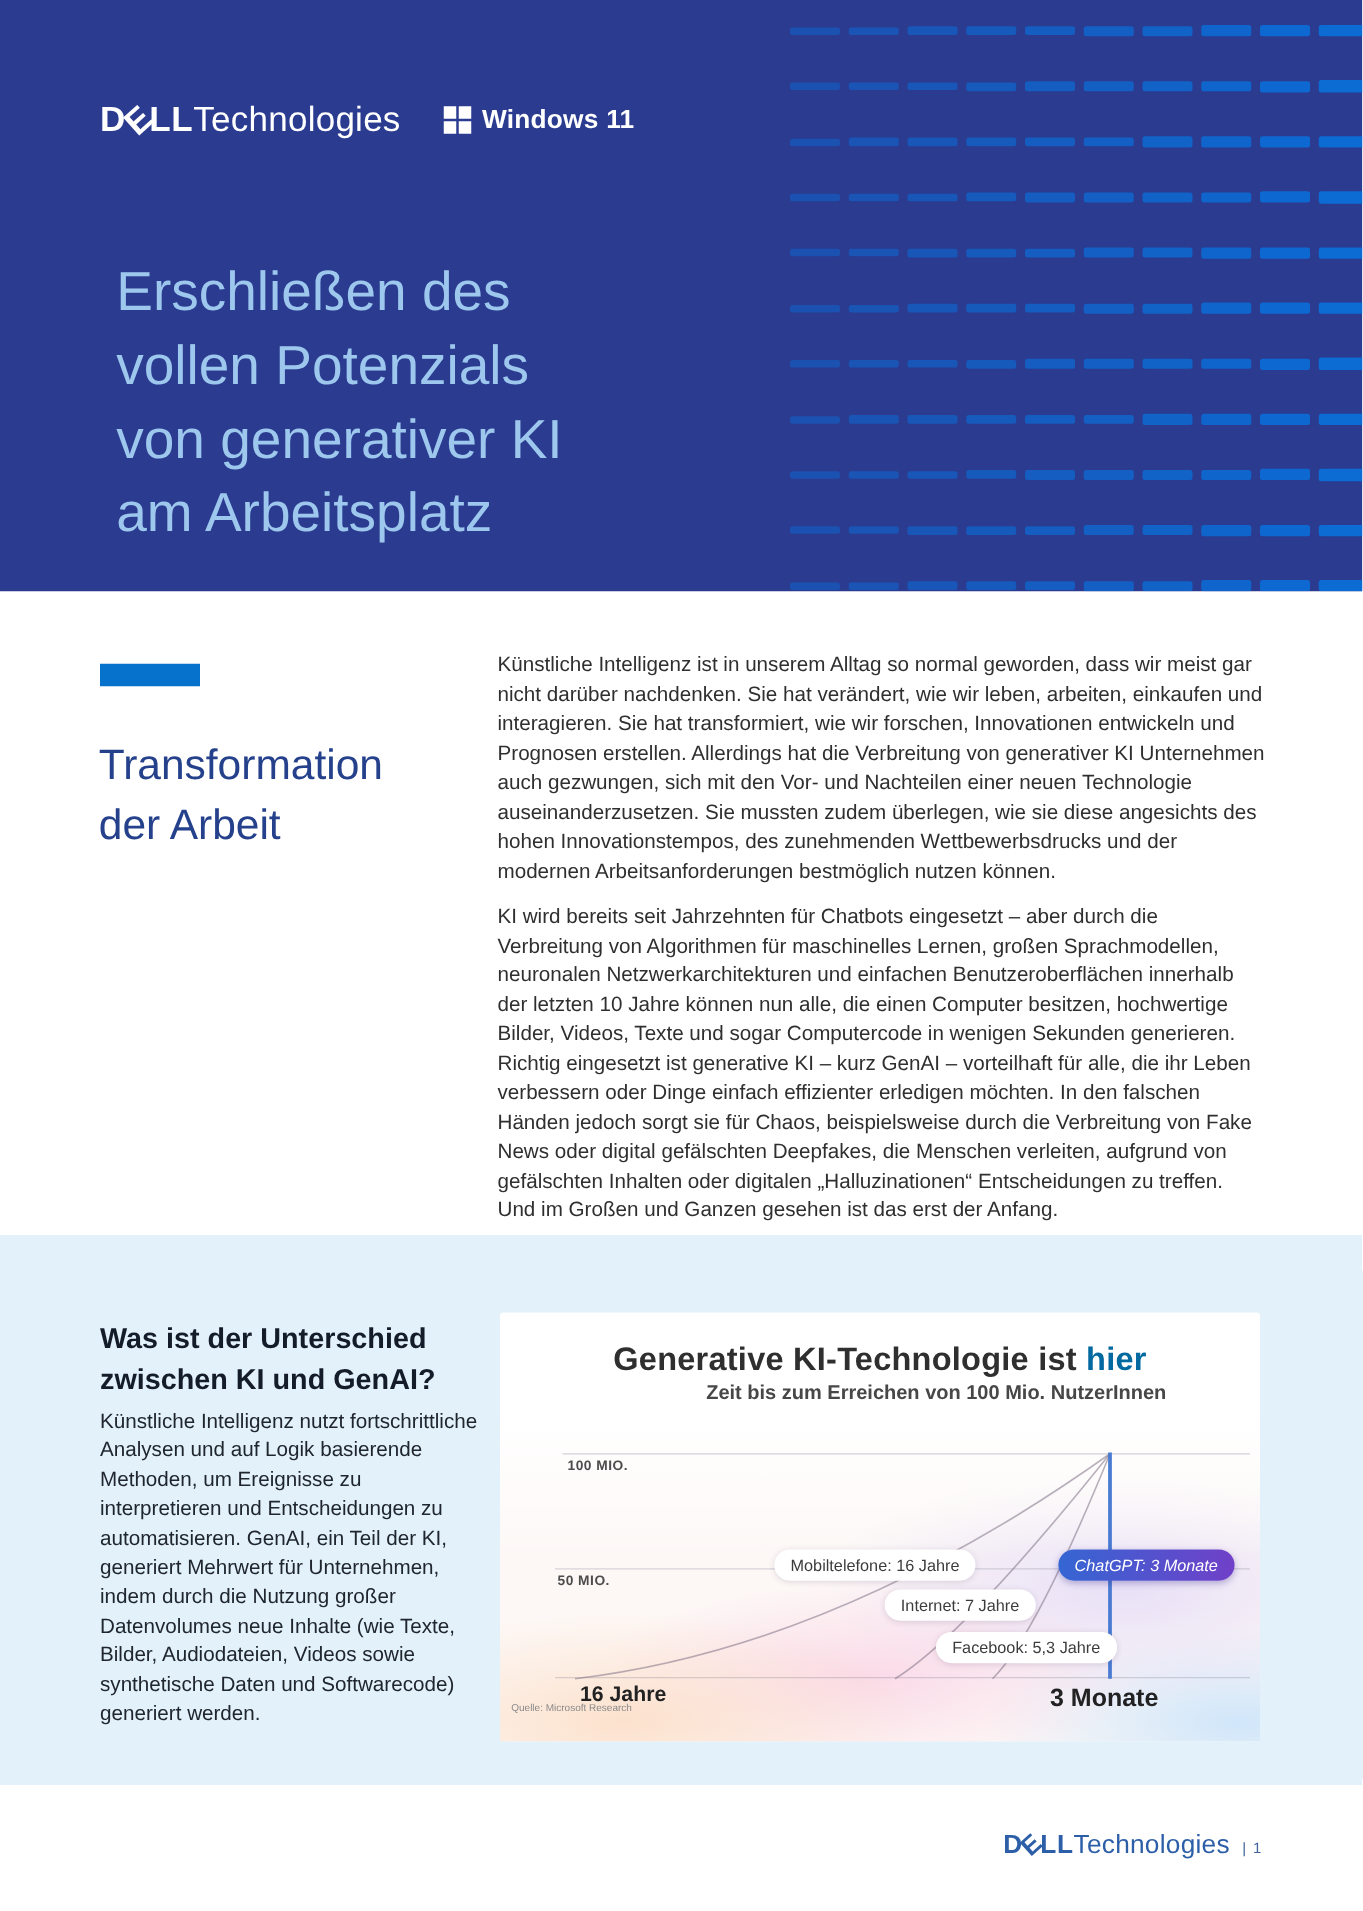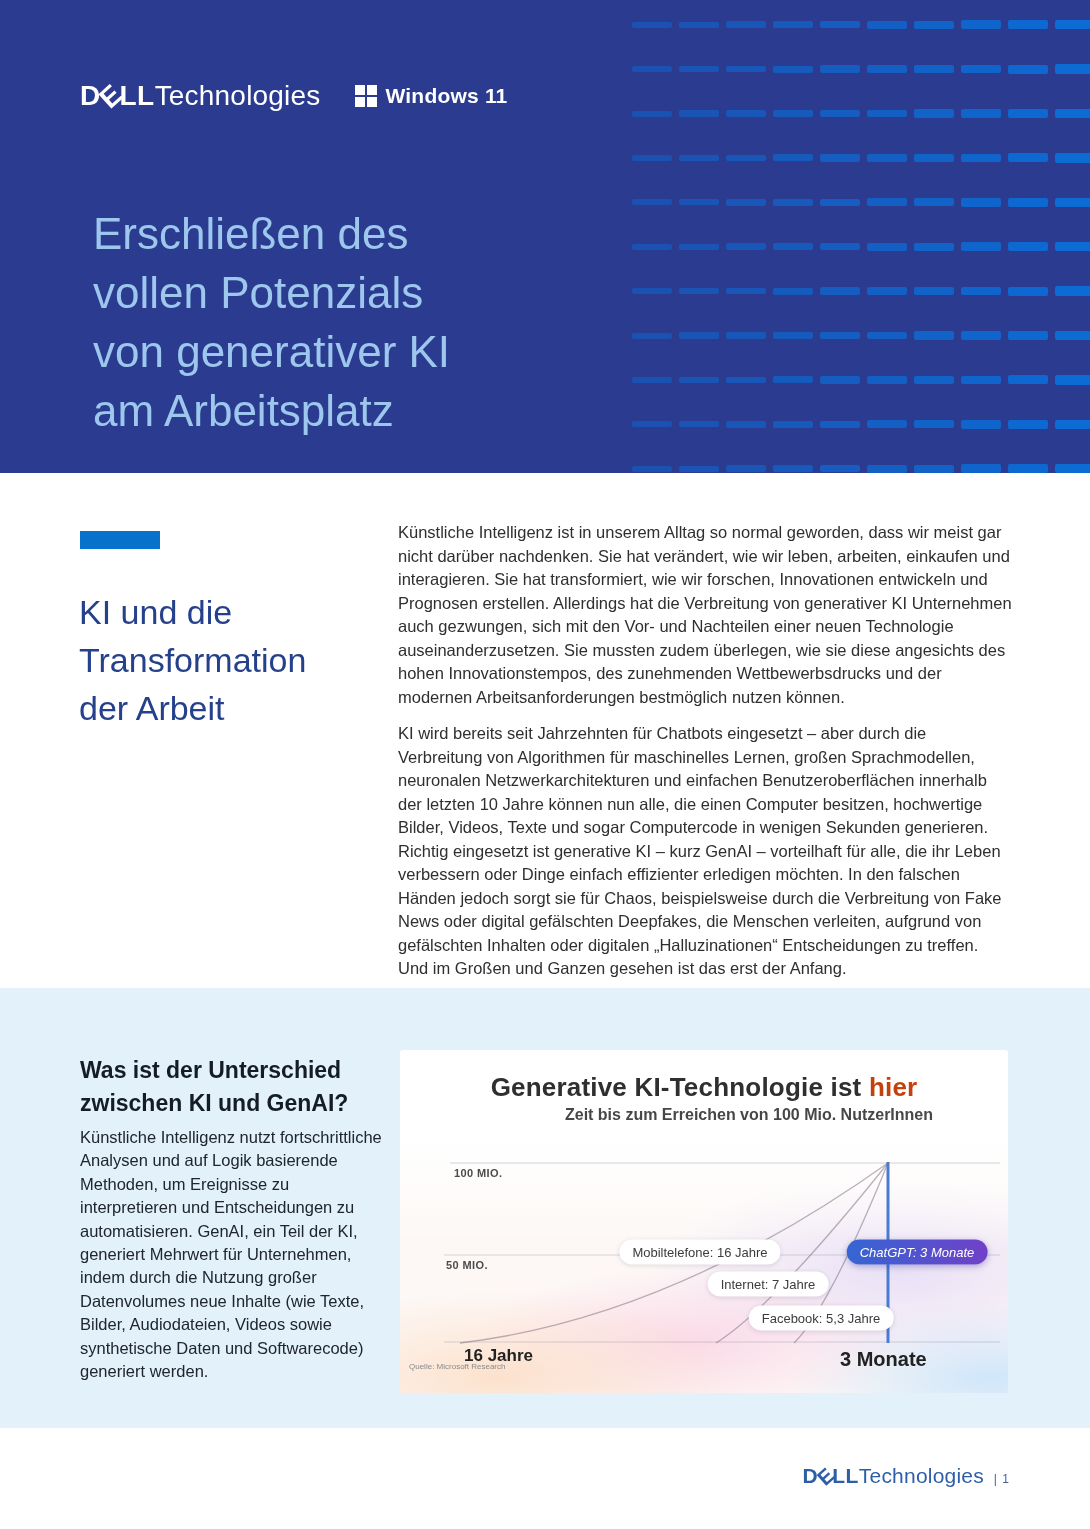--- a/index.html
+++ b/index.html
@@ -42,21 +42,21 @@
     background:
       linear-gradient(180deg,#ffffff 0%,rgba(255,255,255,0) 42%),
       radial-gradient(55% 48% at 16% 94%, rgba(252,222,198,.85), rgba(252,222,198,0) 72%),
       radial-gradient(50% 42% at 48% 80%, rgba(249,205,226,.7), rgba(249,205,226,0) 72%),
       radial-gradient(55% 52% at 82% 52%, rgba(226,216,247,.75), rgba(226,216,247,0) 72%),
       radial-gradient(46% 42% at 97% 94%, rgba(203,228,250,.9), rgba(203,228,250,0) 72%),
       #fdf8f6;
   }
   .chart-title{position:absolute;left:0;top:22px;width:100%;text-align:center;margin:0;
     font-size:26px;font-weight:700;color:#2f2f2f;letter-spacing:.2px;}
-  .chart-title .hl{color:#c2410c;}
+  .chart-title .hl{color:#0369a1;}
   .chart-subtitle{position:absolute;left:0;top:56px;width:100%;text-align:center;margin:0;
     font-size:16px;font-weight:600;color:#474747;padding-left:45px;}
   .chart-svg{position:absolute;left:0;top:0;width:608px;height:343px;}
   .tick{position:absolute;font-size:11px;font-weight:700;color:#4c4c4c;letter-spacing:.4px;}
   .tick-100{left:54px;top:117px;}
   .tick-50{left:46px;top:209px;}
   .pill{position:absolute;transform:translate(-50%,-50%);white-space:nowrap;
     background:#ffffff;color:#3c3c3c;font-size:13px;padding:5px 13px;border-radius:15px;
     box-shadow:0 1px 5px rgba(60,40,80,.16);}
   .pill-mobil{left:300px;top:202px;}
@@ -236,21 +236,20 @@
       <span>Erschließen des</span>
       <span>vollen Potenzials</span>
       <span>von generativer KI</span>
       <span>am Arbeitsplatz</span>
     </h1>
   </header>
 
   <section>
     <div class="accent-bar"></div>
     <h2 class="sidebar-title">
-      <span>KI und die</span>
       <span>Transformation</span>
       <span>der Arbeit</span>
     </h2>
     <div class="body-col">
       <p>Künstliche Intelligenz ist in unserem Alltag so normal geworden, dass wir meist gar nicht darüber nachdenken. Sie hat verändert, wie wir leben, arbeiten, einkaufen und interagieren. Sie hat transformiert, wie wir forschen, Innovationen entwickeln und Prognosen erstellen. Allerdings hat die Verbreitung von generativer KI Unternehmen auch gezwungen, sich mit den Vor- und Nachteilen einer neuen Technologie auseinanderzusetzen. Sie mussten zudem überlegen, wie sie diese angesichts des hohen Innovationstempos, des zunehmenden Wettbewerbsdrucks und der modernen Arbeitsanforderungen bestmöglich nutzen können.</p>
       <p>KI wird bereits seit Jahrzehnten für Chatbots eingesetzt – aber durch die Verbreitung von Algorithmen für maschinelles Lernen, großen Sprachmodellen, neuronalen Netzwerkarchitekturen und einfachen Benutzeroberflächen innerhalb der letzten 10 Jahre können nun alle, die einen Computer besitzen, hochwertige Bilder, Videos, Texte und sogar Computercode in wenigen Sekunden generieren. Richtig eingesetzt ist generative KI – kurz GenAI – vorteilhaft für alle, die ihr Leben verbessern oder Dinge einfach effizienter erledigen möchten. In den falschen Händen jedoch sorgt sie für Chaos, beispielsweise durch die Verbreitung von Fake News oder digital gefälschten Deepfakes, die Menschen verleiten, aufgrund von gefälschten Inhalten oder digitalen „Halluzinationen“ Entscheidungen zu treffen. Und im Großen und Ganzen gesehen ist das erst der Anfang.</p>
     </div>
   </section>
 
   <section class="genai">

